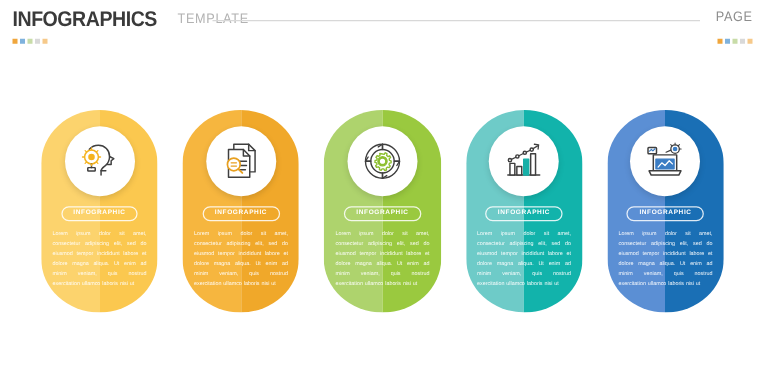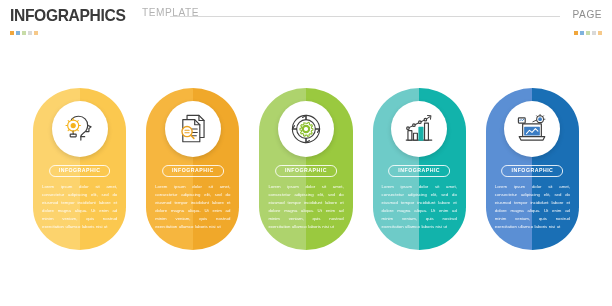--- a/index.html
+++ b/index.html
@@ -19,21 +19,21 @@
   .header {
     position: absolute;
     left: 0; top: 0;
     width: 612px;
     height: 46px;
   }
   .title-block {
     position: absolute;
     left: 10px; top: 7px;
     display: flex;
-    align-items: flex-start;
+    align-items: center;
     gap: 6px;
   }
   .title-main {
     font-family: "Liberation Sans Narrow", "Liberation Sans", sans-serif;
     font-size: 17px;
     font-weight: bold;
     letter-spacing: -0.4px;
     color: #3a3a3a;
     transform: scaleX(0.92);
     transform-origin: left center;

